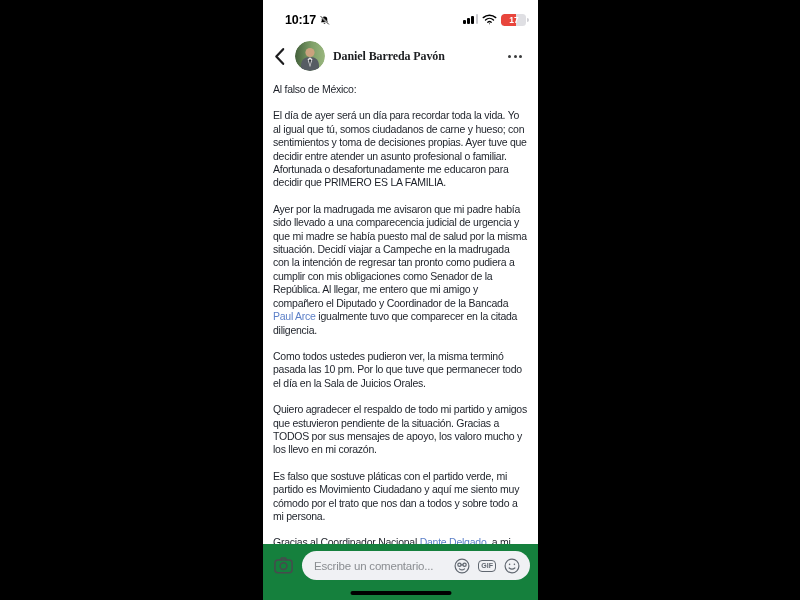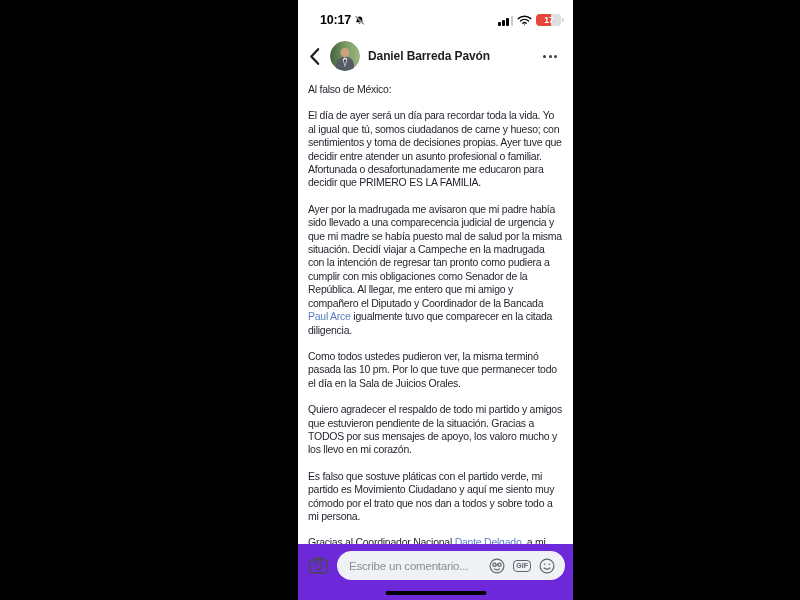--- a/index.html
+++ b/index.html
@@ -1,55 +1,55 @@
 <!DOCTYPE html>
 <html><head>
 <meta charset="utf-8">
 <style>
   html,body{margin:0;padding:0;background:#000;}
   .stage{position:relative;width:800px;height:600px;background:#000;overflow:hidden;
          font-family:"Liberation Sans",sans-serif;}
-  .phone{position:absolute;left:263px;top:0;width:275px;height:600px;background:#fff;overflow:hidden;margin-left:35px;}
+  .phone{position:absolute;left:263px;top:0;width:275px;height:600px;background:#fff;overflow:hidden;}
 
   
   .status-bar{display:flex;justify-content:space-between;align-items:center;
               padding:9px 9px 0 22px;height:22px;}
   .sb-left{display:flex;align-items:center;gap:3px;}
   .sb-time{font-size:12.5px;font-weight:bold;color:#000;letter-spacing:-0.2px;}
-  .sb-right{display:flex;align-items:flex-end;gap:4px;}
+  .sb-right{display:flex;align-items:flex-start;gap:4px;}
   .signal{display:flex;align-items:flex-end;gap:1.5px;height:10px;}
   .signal i{display:block;width:2.8px;border-radius:1px;background:#000;}
   .signal i:nth-child(1){height:4px;}
   .signal i:nth-child(2){height:6px;}
   .signal i:nth-child(3){height:8px;}
   .signal i:nth-child(4){height:10px;background:#c9c9ce;}
   .battery{position:relative;width:25px;height:12px;border-radius:3.5px;background:#dfdfe3;
            overflow:hidden;display:flex;align-items:center;}
   .battery .fill{position:absolute;left:0;top:0;bottom:0;width:58%;background:#e8453c;border-radius:3.5px 0 0 3.5px;}
   .battery .pct{position:relative;width:100%;text-align:center;font-size:8.5px;font-weight:bold;color:#fff;}
   .battery-cap{width:1.6px;height:4.5px;background:#cfcfd4;border-radius:0 2px 2px 0;margin-left:1px;}
 
   
-  .post-header{display:flex;align-items:center;padding:10px 10px 4px 8px;}
+  .post-header{display:flex;align-items:center;padding:10px 10px 4px 8px;font-family:Liberation Serif, serif;}
   .back-btn{width:16px;height:22px;display:flex;align-items:center;justify-content:center;flex:0 0 auto;}
   .avatar{width:30px;height:30px;border-radius:50%;overflow:hidden;margin-left:8px;flex:0 0 auto;}
   .author-block{margin-left:8px;flex:1;min-width:0;}
   .author-name{font-size:12px;font-weight:bold;color:#1c1e21;letter-spacing:-0.1px;}
   .author-meta{display:flex;align-items:center;gap:3px;font-size:10.5px;color:#8a8d91;margin-top:1px;}
   .more-btn{display:flex;gap:2.5px;align-items:center;padding:4px 6px;}
   .more-btn i{width:3px;height:3px;border-radius:50%;background:#3a3b3c;display:block;}
 
   
   .post-body{padding:8px 10px 0 10px;font-size:10.5px;line-height:13.4px;color:#1d2129;
              letter-spacing:-0.25px;}
   .post-body .para{margin:0 0 13px 0;}
   .post-body .link{color:#5b7fc7;}
 
   
-  .composer-wrap{position:absolute;left:0;right:0;bottom:0;height:56px;background:#6d28d9;}
+  .composer-wrap{position:absolute;left:0;right:0;bottom:0;height:56px;background:#15803d;}
   .composer{display:flex;align-items:center;padding:7px 8px 0 8px;}
   .cam-btn{flex:0 0 auto;display:flex;align-items:center;justify-content:center;width:24px;height:24px;}
   .pill{flex:1;display:flex;align-items:center;background:#f0f1f4;border-radius:15px;height:29px;
         margin-left:7px;padding:0 9px 0 12px;}
   .pill .ph{flex:1;font-size:11.5px;color:#8a8d91;letter-spacing:-0.2px;}
   .pill-icons{display:flex;align-items:center;gap:7px;}
   .gif-badge{font-size:7px;font-weight:bold;color:#606770;border:1.4px solid #606770;
              border-radius:4px;padding:1.5px 2px;line-height:1;letter-spacing:0;}
   .home-indicator{position:absolute;left:50%;transform:translateX(-50%);bottom:5px;
                   width:101px;height:4.5px;border-radius:3px;background:#000;}

